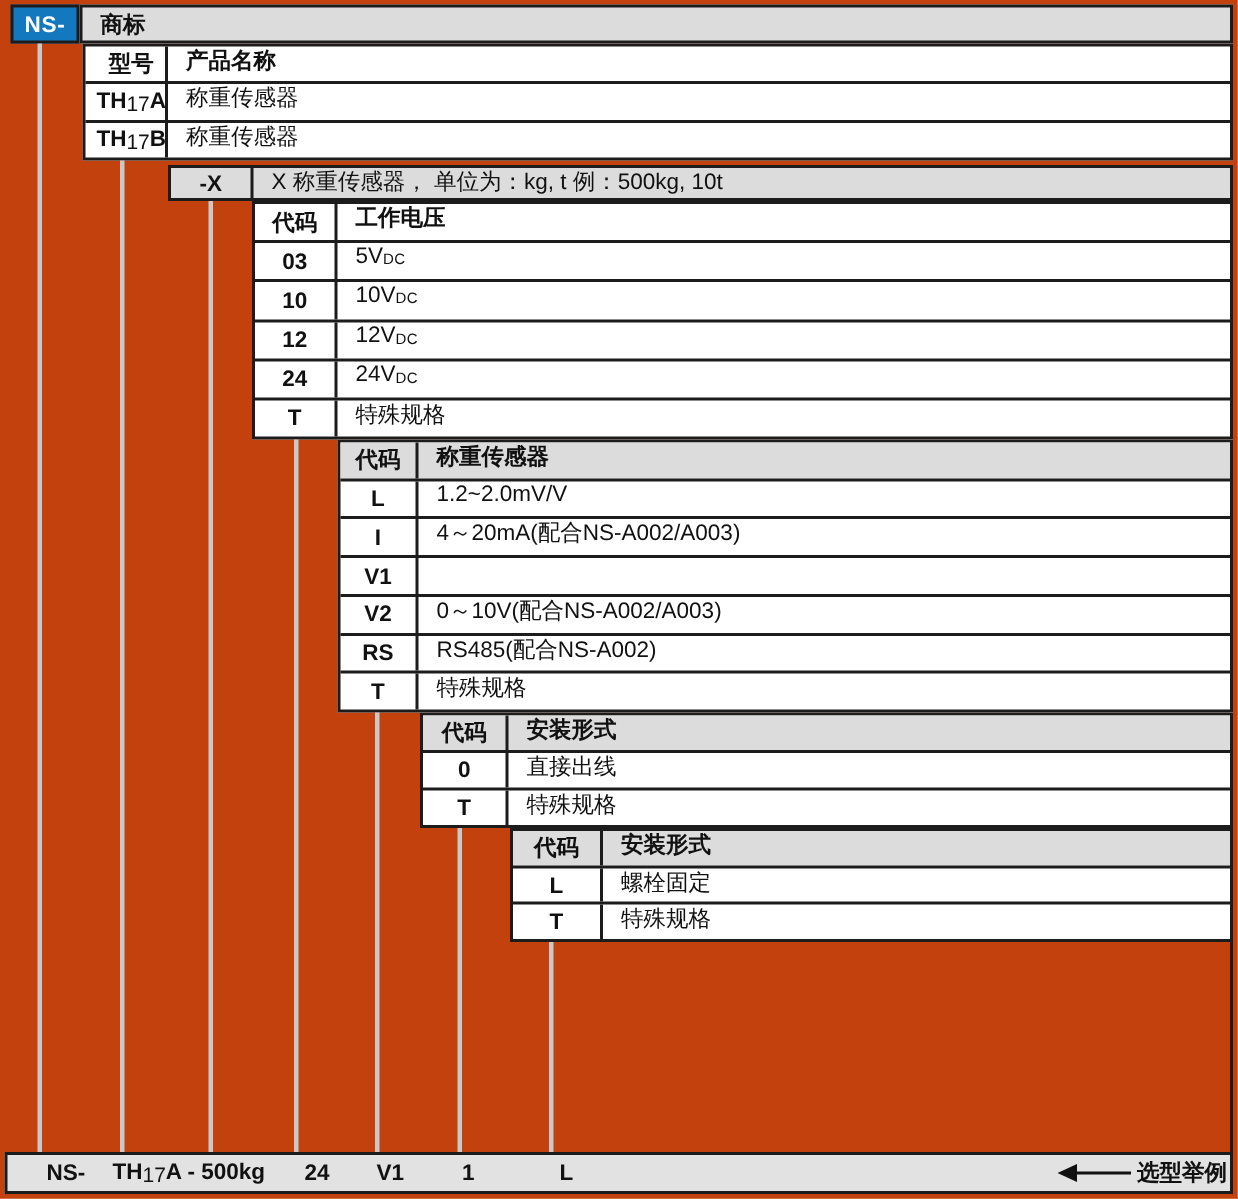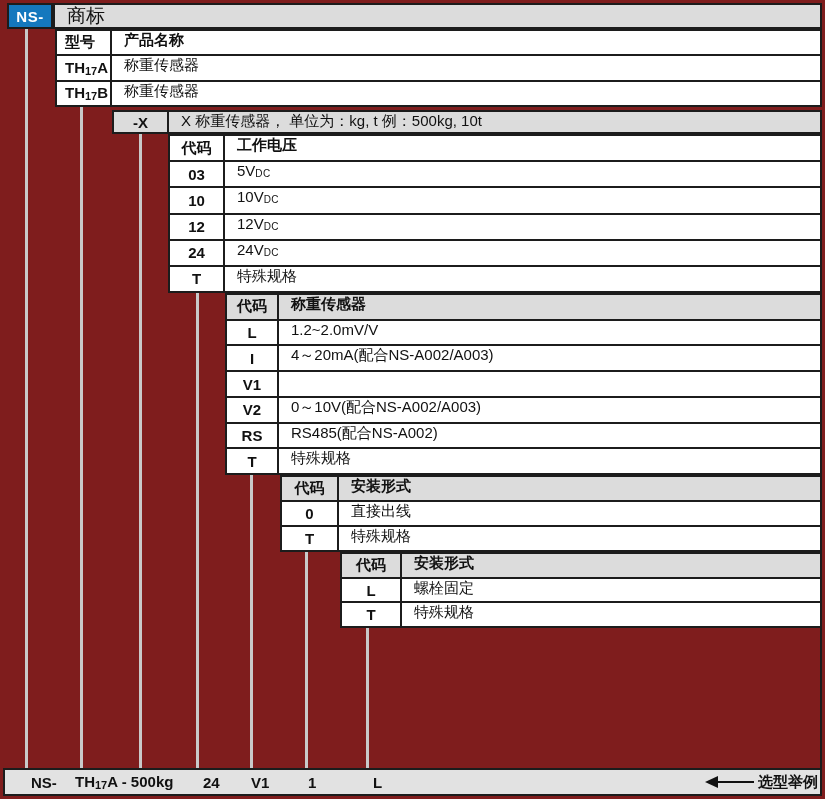--- a/index.html
+++ b/index.html
@@ -5,46 +5,46 @@
   :root{
     --brand_blue:#1478be;
     --header_gray:#dcdcdc;
     --bar_gray:#e2e2e2;
     --line_gray:#c9c9c9;
     --border:#1c1c1c;
     --text:#111111;
   }
   *{box-sizing:border-box;margin:0;padding:0;}
   body{background:#ffffff;font-family:"Liberation Sans","DejaVu Sans",sans-serif;color:var(--text);}
-  #stage{position:relative;width:825px;height:799px;background:#7f1d1d;overflow:hidden;}
+  #stage{position:relative;width:825px;height:799px;background:#c2410c;overflow:hidden;}
 
   .brand-box{position:absolute;left:7px;top:3px;width:46px;height:26px;
     background:var(--brand_blue);border:2px solid var(--border);
     display:flex;align-items:center;justify-content:center;
     color:#ffffff;font-weight:bold;font-size:15px;letter-spacing:.5px;}
 
   .cellbar{position:absolute;border:2px solid var(--border);display:flex;align-items:center;}
   .tm-row{left:53px;top:3px;width:769px;height:26px;background:var(--header_gray);
-    font-weight:normal;font-size:19px;padding-left:12px;}
+    font-weight:bold;font-size:15px;padding-left:12px;}
 
   .tbl{position:absolute;border:2px solid var(--border);display:flex;flex-direction:column;background:#fff;}
   .row{flex:1;display:flex;border-top:2px solid var(--border);min-height:0;}
   .row:first-child{border-top:none;}
   .row.gray{background:var(--header_gray);}
   .c1{border-right:2px solid var(--border);display:flex;align-items:center;justify-content:center;
       font-weight:bold;font-size:15px;flex:none;}
   .c1.left{justify-content:flex-start;padding-left:8px;}
   .c2{flex:1;display:flex;align-items:flex-start;padding-left:12px;font-size:15px;min-width:0;}
   .hdr .c2{font-weight:bold;}
   .t{white-space:nowrap;}
-  .sub17{font-size:11px;font-weight:bold;vertical-align:-2px;}
+  .sub17{font-size:14px;font-weight:normal;vertical-align:-2px;}
   .subdc{font-size:10px;vertical-align:-1px;letter-spacing:.3px;}
 
   .model-table{left:55px;top:29px;width:767px;height:78px;}
-  .model-table .c1{width:55px;}
+  .model-table .c1{width:55px;justify-content:center;}
   .load-row{left:112px;top:110px;width:710px;height:24px;}
   .load-row .c1{width:55px;}
   .volt-table{left:168px;top:134px;width:654px;height:159px;}
   .volt-table .c1{width:55px;}
   .sig-table{left:225px;top:293px;width:597px;height:182px;}
   .sig-table .c1{width:52px;}
   .mount1-table{left:280px;top:475px;width:542px;height:77px;}
   .mount1-table .c1{width:57px;}
   .mount2-table{left:340px;top:552px;width:482px;height:76px;}
   .mount2-table .c1{width:60px;}

